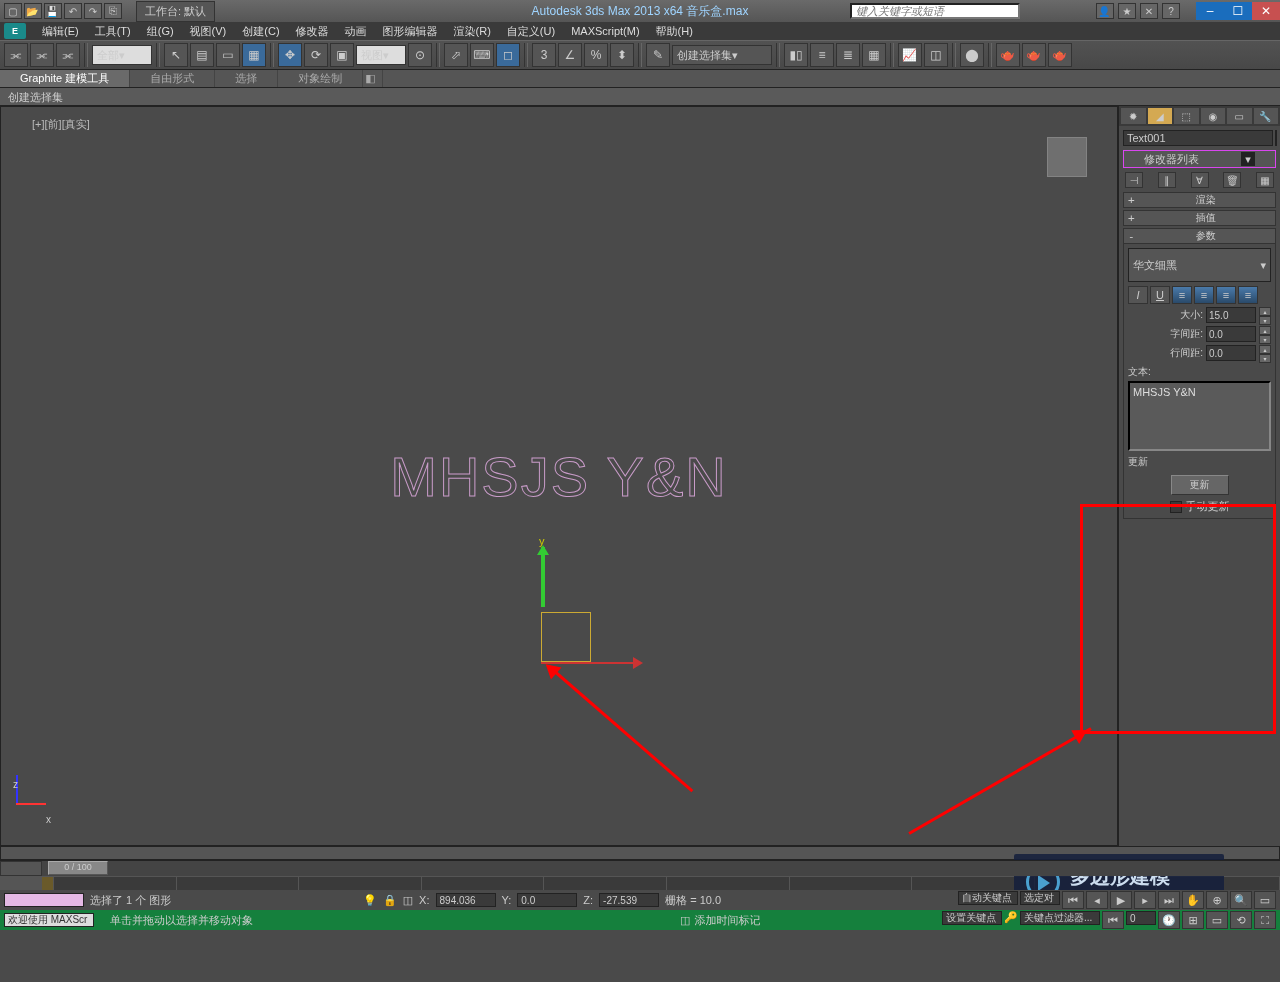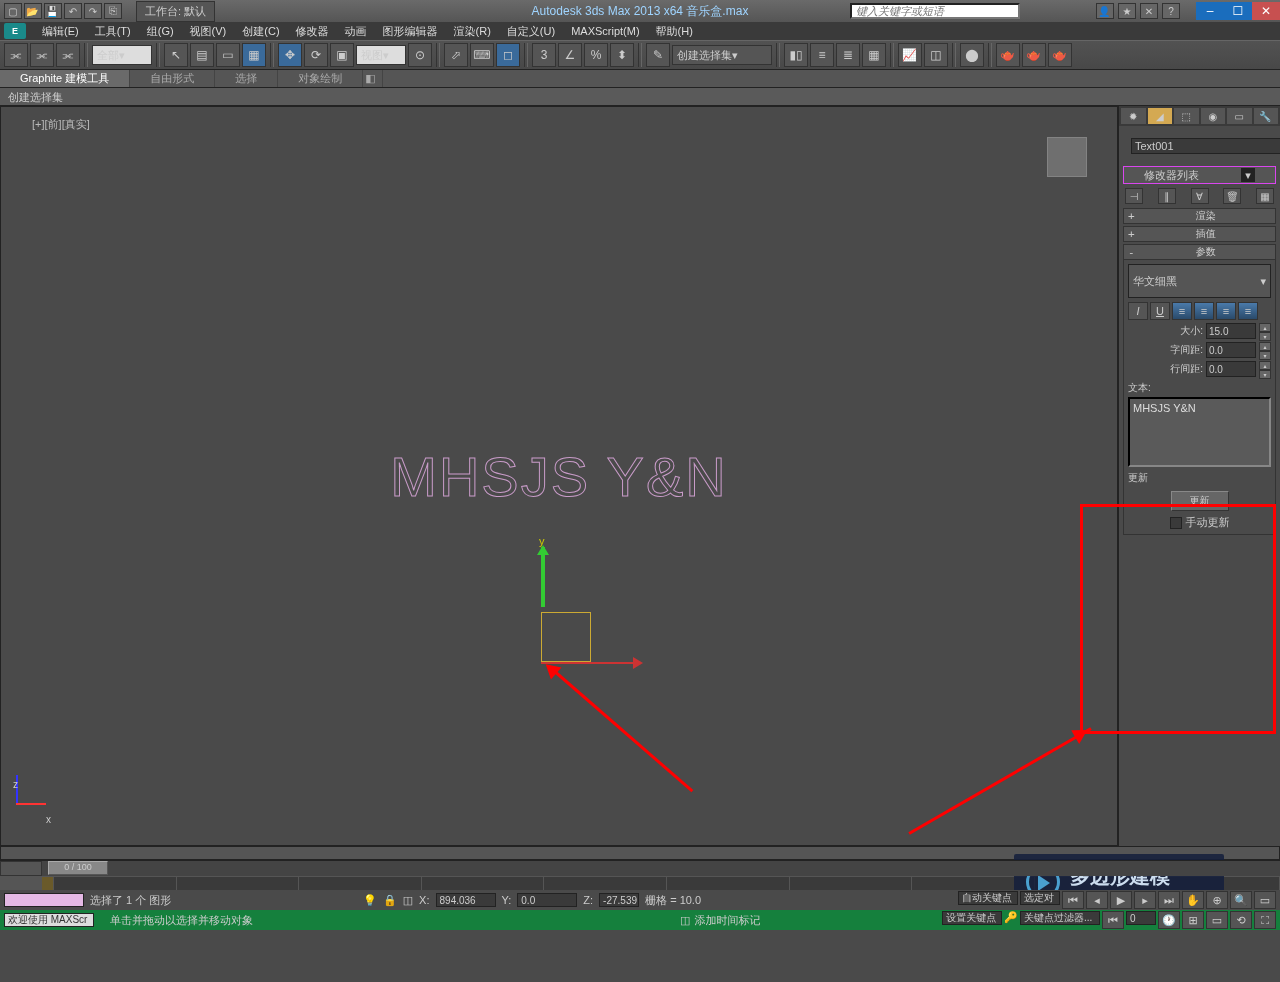--- a/index.html
+++ b/index.html
@@ -59,21 +59,21 @@
 .red-arrow1 { position:absolute; top:558px; left:548px; width:190px; height:3px; background:#f00; transform-origin:left center; transform:rotate(41deg); }
 .red-arrow1::before { content:''; position:absolute; left:-12px; top:-6px; border:8px solid transparent; border-right:14px solid #f00; }
 .red-arrow2-line { position:absolute; top:620px; left:880px; width:210px; height:3px; background:#f00; transform:rotate(-30deg); transform-origin:right center; }
 .red-arrow2-line::after { content:''; position:absolute; right:-4px; top:-7px; border:8px solid transparent; border-left:14px solid #f00; }
 
 
 .cmd-panel { width: 162px; background: #4a4a4a; border-left: 1px solid #222; }
 .cmd-tabs { height: 20px; display: flex; background: #3a3a3a; gap:2px; padding:2px;}
 .cmd-tab { flex:1; height:16px; background:#555; display:flex;align-items:center;justify-content:center; font-size:10px;}
 .cmd-tab.active { background:#d4a952; }
-.obj-name { display: flex; margin: 12px; }
+.obj-name { display: flex; margin: 4px; }
 .obj-name input { flex:1; height:16px; background:#3a3a3a; border:1px solid #222; color:#ccc; padding:0 3px; font-size:11px; }
 .color-swatch { width: 16px; height: 16px; background: #f4a8f4; border:1px solid #222; margin-left:2px;}
 .modifier-list { margin: 2px 4px; height: 18px; background: #555; border:1px solid #d946ef; display:flex; align-items:center; padding:0 20px; justify-content:space-between;}
 .mod-arrow { width:14px; height:14px; background:#222; display:flex;align-items:center;justify-content:center;}
 .mod-buttons { display: grid; grid-template-columns: 1fr 1fr; gap: 2px; margin: 4px; }
 .mod-btn { height: 18px; background: #555; border:1px solid #333; display:flex;align-items:center;justify-content:center; font-size:10px;}
 .mod-stack { margin: 2px 4px; height: 100px; background: #4a4a4a; border:1px inset #222; }
 .mod-stack-item { padding: 4px 14px; color: #ddd; }
 .mod-stack-icons { display:flex; gap:3px; margin:4px; justify-content:space-between; padding:0 2px;}
 .mod-stack-icons .ic { width:18px; height:16px; background:#555; border:1px solid #333; display:flex;align-items:center;justify-content:center;font-size:10px;}
@@ -383,21 +383,21 @@
   <span>选择了 1 个 图形</span>
   <div style="flex:0 0 180px;"></div>
   <span style="color:#cc0;">💡</span>
   <span>🔒</span>
   <span>◫</span>
   <span>X:</span>
   <div class="status-input" style="width:60px;">894.036</div>
   <span>Y:</span>
   <div class="status-input" style="width:60px;">0.0</div>
   <span>Z:</span>
-  <div class="status-input" style="width:40px;">-27.539</div>
+  <div class="status-input" style="width:60px;">-27.539</div>
   <span>栅格 = 10.0</span>
   <div class="right-controls">
     <div class="status-input" style="width:60px;">自动关键点</div>
     <div class="status-input" style="width:40px;">选定对</div>
     <div class="play-btn">⏮</div>
     <div class="play-btn">◂</div>
     <div class="play-btn">▶</div>
     <div class="play-btn">▸</div>
     <div class="play-btn">⏭</div>
     <div class="play-btn">✋</div>

